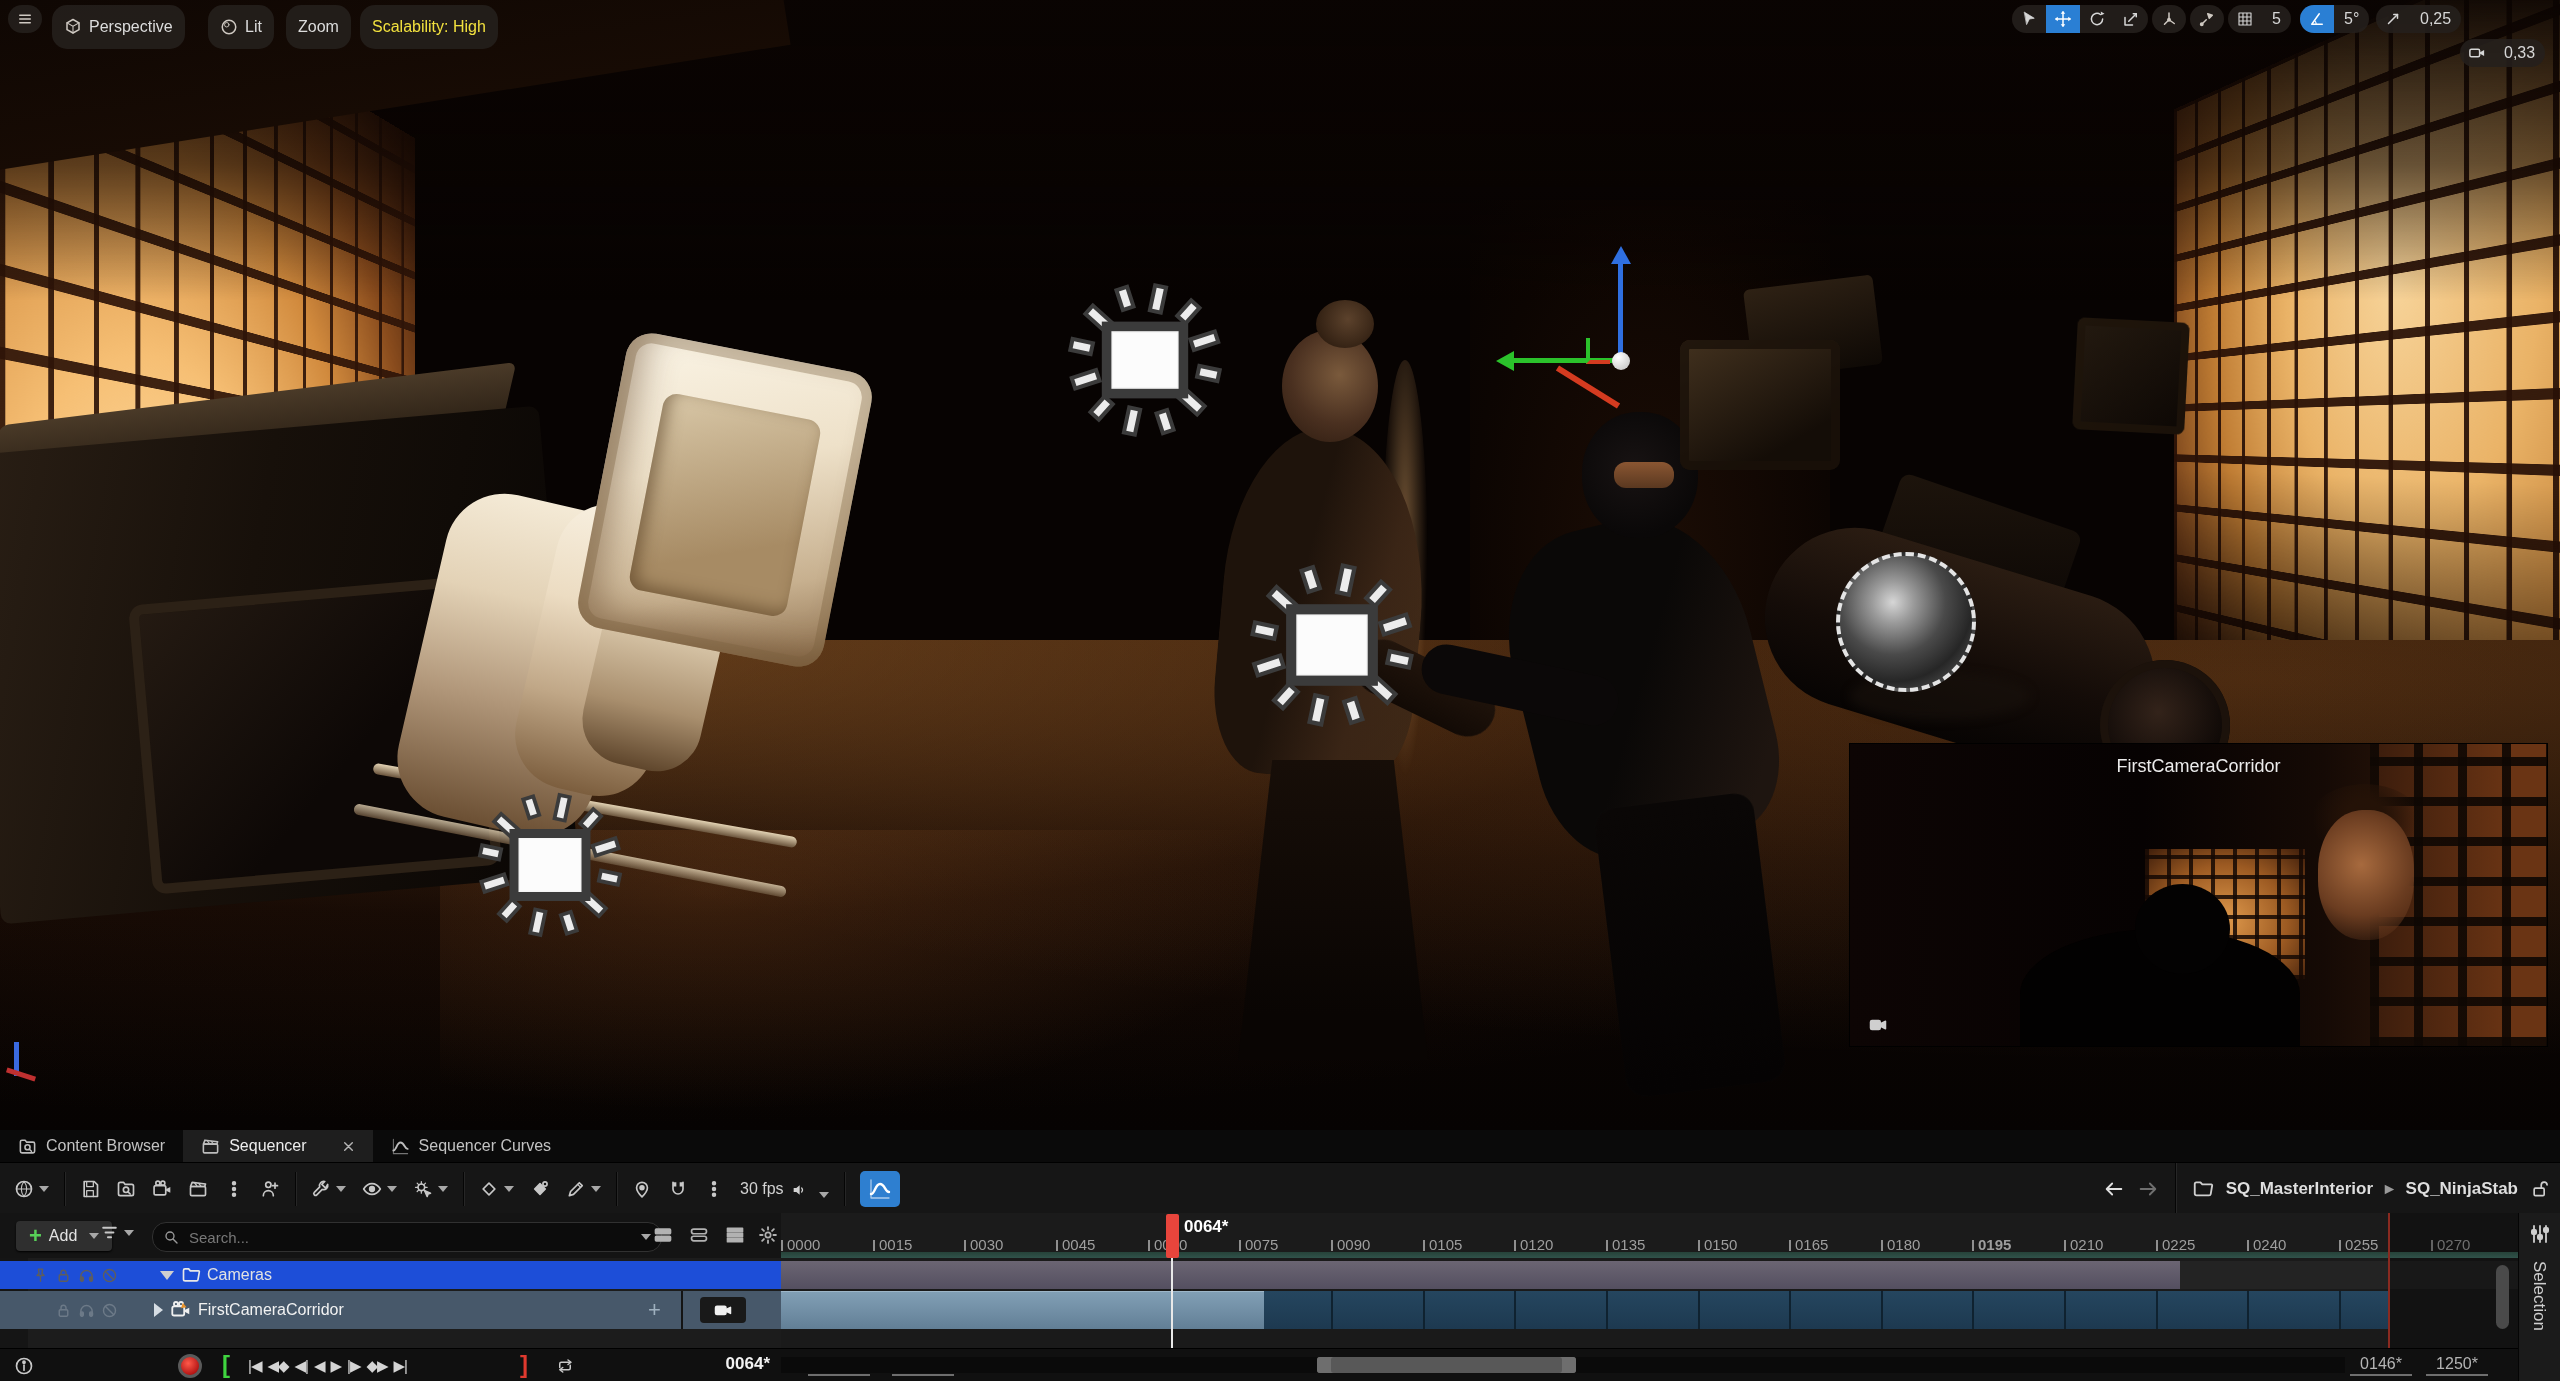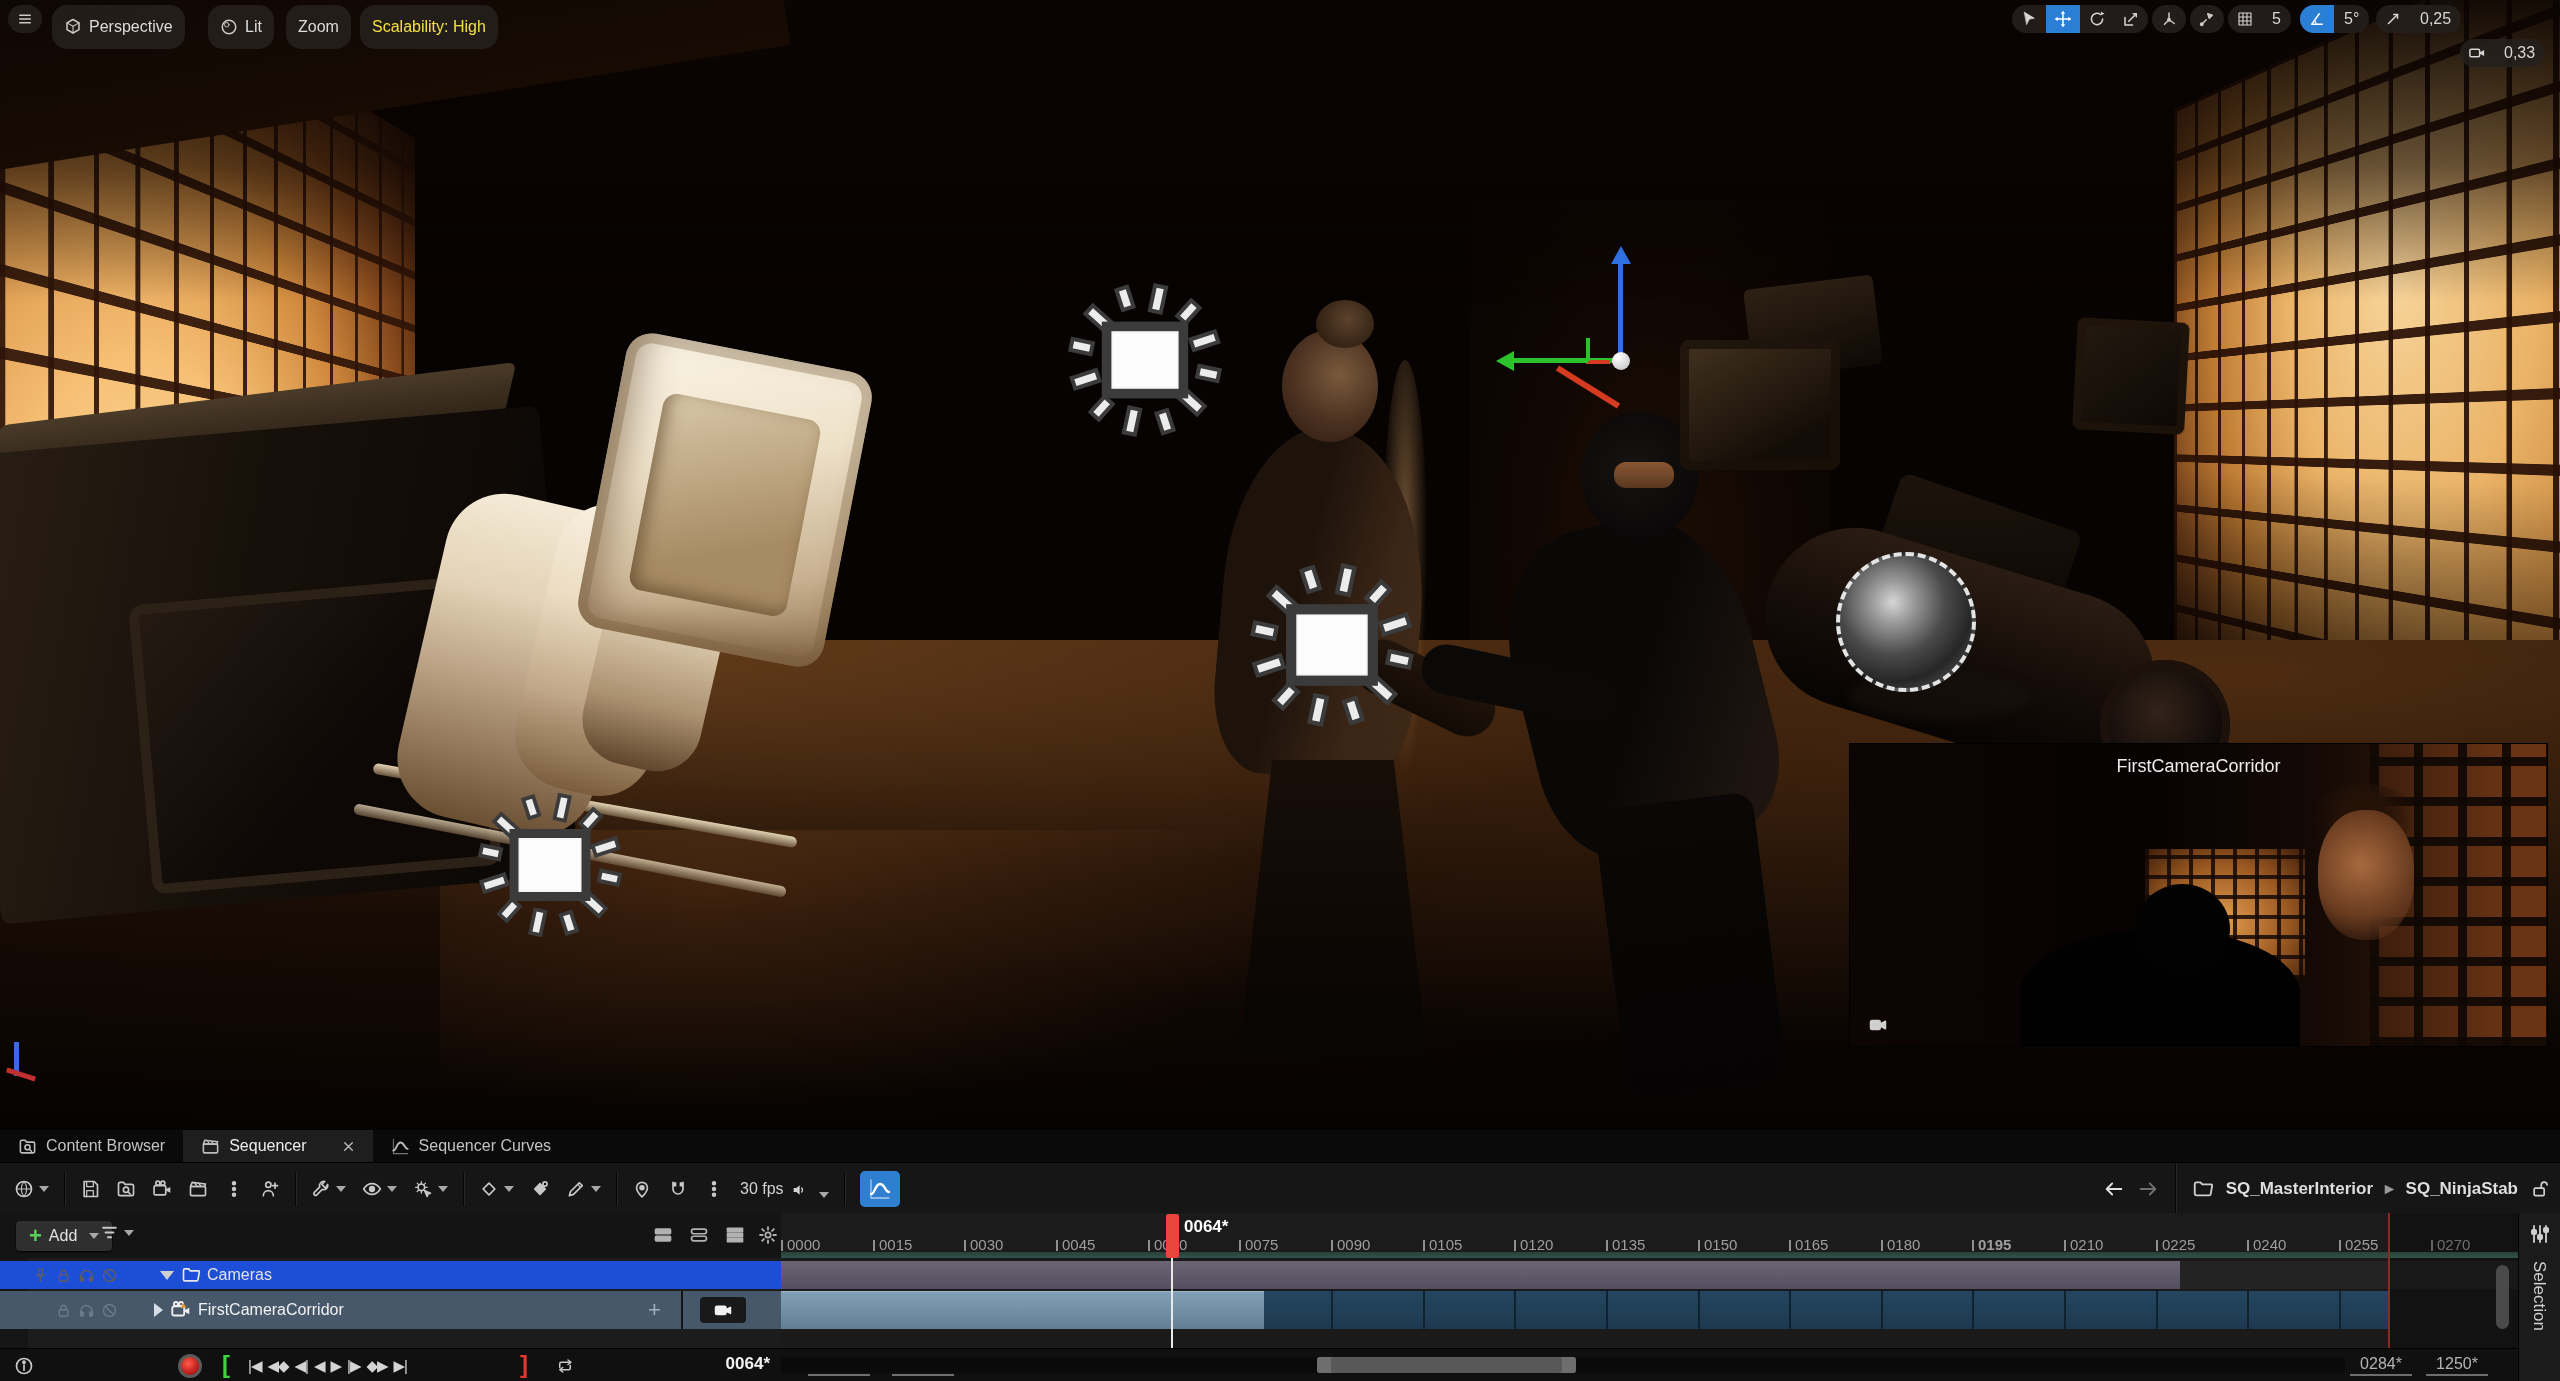--- a/index.html
+++ b/index.html
@@ -748,20 +748,30 @@
         <span class="chev"></span>
       </div>
       <div class="filterbtn">
         <span class="ic">
             <svg viewBox="0 0 24 24" fill="none" stroke="currentColor" stroke-width="2" stroke-linecap="round" stroke-linejoin="round">
               <path d="M4 6h16M7 12h10M10 18h4" stroke-width="2.4"></path>
             </svg>
           </span>
         <span class="chev"></span>
       </div>
+      <div class="searchbox">
+        <span class="ic">
+            <svg viewBox="0 0 24 24" fill="none" stroke="currentColor" stroke-width="2" stroke-linecap="round" stroke-linejoin="round">
+              <circle cx="10.5" cy="10.5" r="6"></circle>
+              <path d="M15 15l6 6"></path>
+            </svg>
+          </span>
+        <input type="text" placeholder="Search..." style="">
+        <span class="chev"></span>
+      </div>
       <span class="lay ic" style="left:652px;">
           <svg viewBox="0 0 24 24" fill="none" stroke="currentColor" stroke-width="2" stroke-linecap="round" stroke-linejoin="round">
             <rect x="3" y="5" width="18" height="5.5" rx="1" fill="currentColor"></rect>
             <rect x="3" y="13.5" width="18" height="5.5" rx="1" fill="currentColor"></rect>
           </svg>
         </span>
       <span class="lay ic" style="left:688px;">
           <svg viewBox="0 0 24 24" fill="none" stroke="currentColor" stroke-width="2" stroke-linecap="round" stroke-linejoin="round">
             <rect x="3" y="5" width="18" height="5.5" rx="2.7"></rect>
             <rect x="3" y="13.5" width="18" height="5.5" rx="2.7"></rect>
@@ -960,21 +970,21 @@
             <path d="M19 11v4a2 2 0 0 1-2 2H7"></path>
             <path d="M9 20l-4-3 4-3"></path>
           </svg>
         </span>
       <div class="curframe">0064*</div>
       <div class="field f1">-430*</div>
       <div class="field f2">0002*</div>
       <div class="hscroll">
         <div class="hthumb"></div>
       </div>
-      <div class="field f3">0284*</div>
+      <div class="field f3">0146*</div>
       <div class="field f4">1250*</div>
     </div>
 
     <div class="sidestrip">
       <span class="ic">
           <svg viewBox="0 0 24 24" fill="none" stroke="currentColor" stroke-width="2" stroke-linecap="round" stroke-linejoin="round">
             <path d="M6 4v16M12 4v16M18 4v16" stroke-width="1.8"></path>
             <rect x="4" y="8" width="4" height="4" rx="1" fill="currentColor"></rect>
             <rect x="10" y="13" width="4" height="4" rx="1" fill="currentColor"></rect>
             <rect x="16" y="6" width="4" height="4" rx="1" fill="currentColor"></rect>

